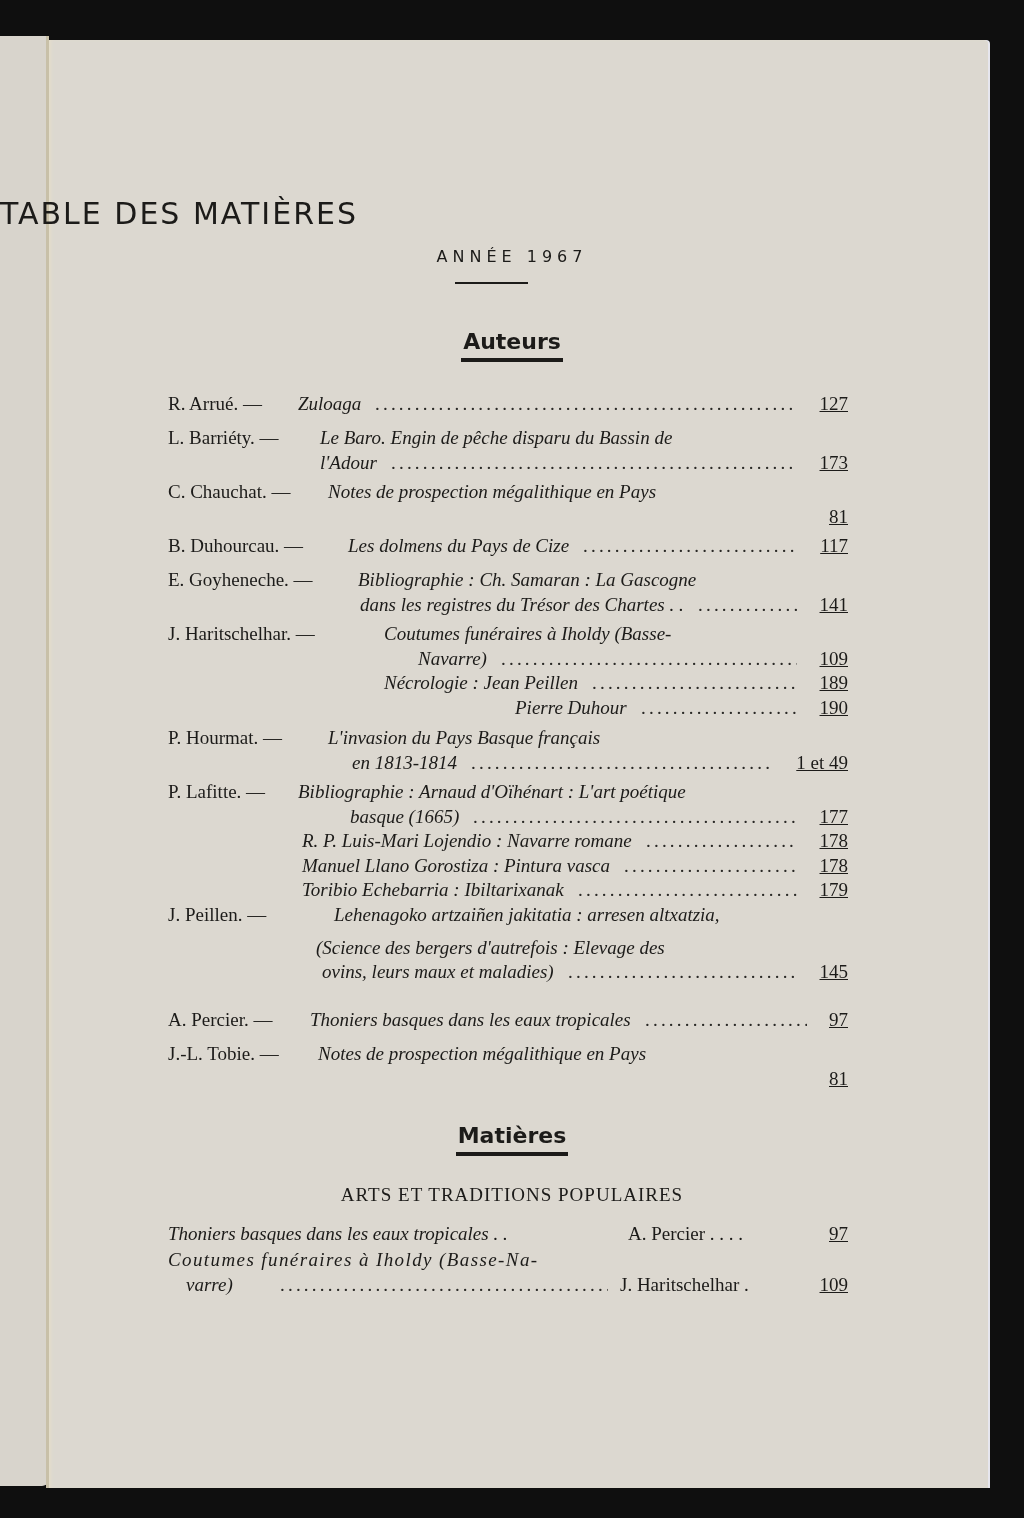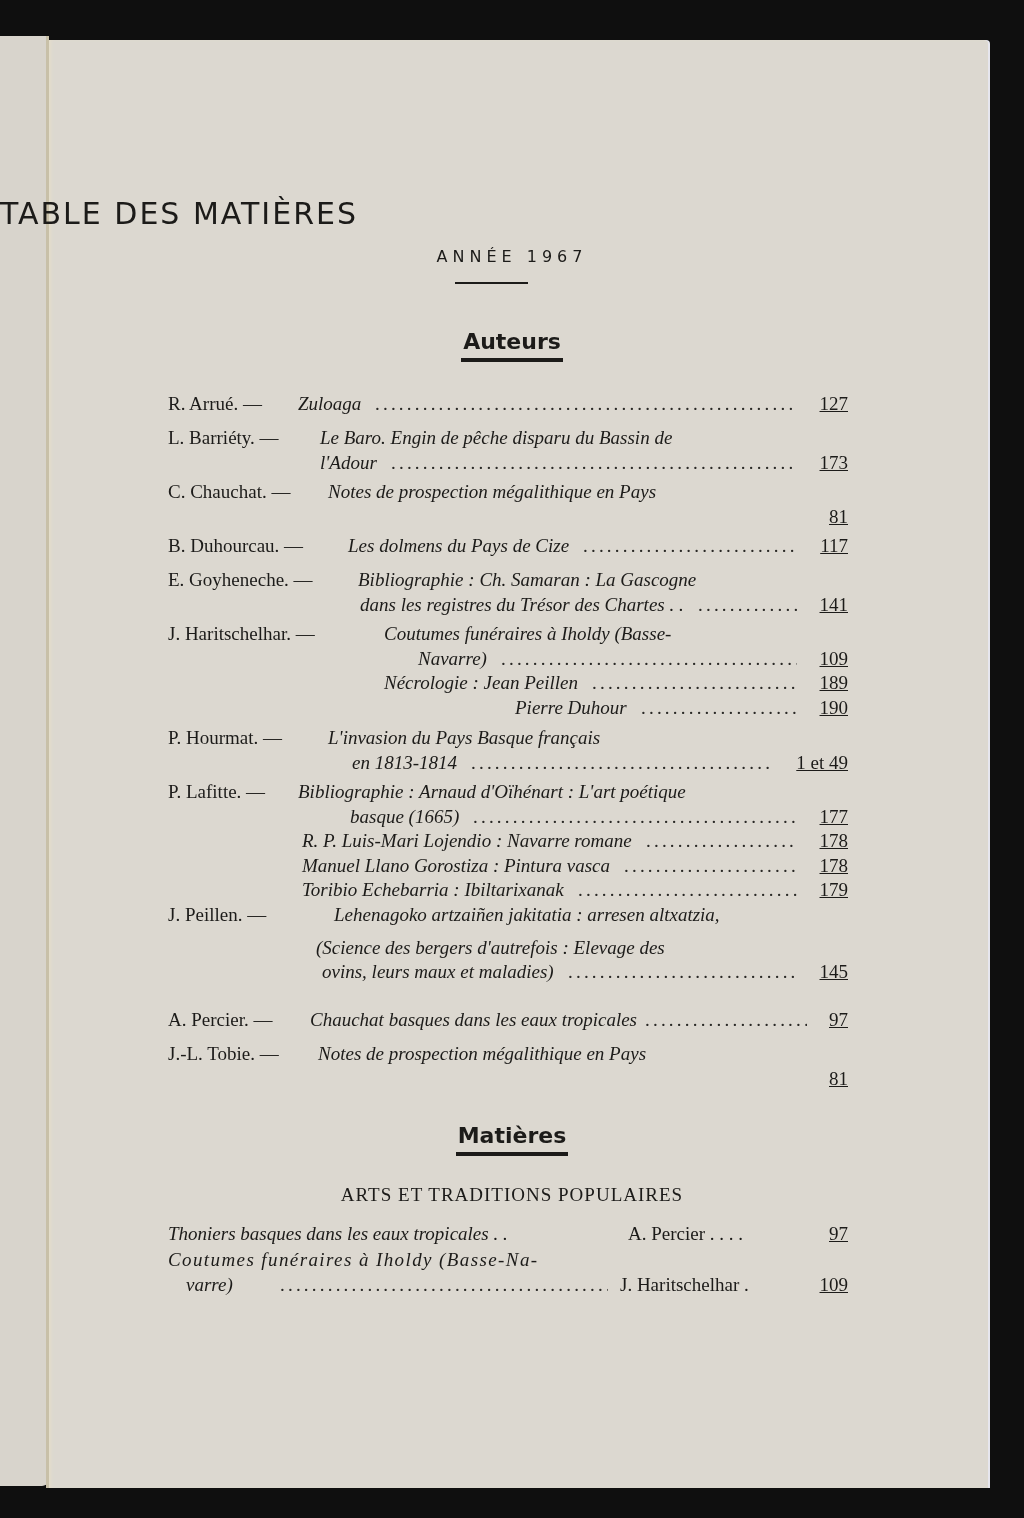--- a/index.html
+++ b/index.html
@@ -181,21 +181,21 @@
       </div>
       <div class="line">
         <span class="txt" style="left: 154px;"><i>ovins, leurs maux et maladies)</i></span>
         <span class="pg">145</span>
         <span class="dots" style="left: 400px; width: 229px;">........................................................................................................................</span>
       </div>
     </div>
     <div class="entry" style="top: 1008px;">
       <div class="line">
         <span class="txt" style="left: 0px;">A. Percier. —</span>
-        <span class="txt" style="left: 142px;"><i>Chauchat basques dans les eaux tropicales</i></span>
+        <span class="txt" style="left: 142px;"><i>Thoniers basques dans les eaux tropicales</i></span>
         <span class="pg">97</span>
         <span class="dots" style="left: 477px; width: 162px;">........................................................................................................................</span>
       </div>
     </div>
     <div class="entry" style="top: 1042px;">
       <div class="line">
         <span class="txt" style="left: 0px;">J.-L. Tobie. —</span>
         <span class="txt" style="left: 150px;"><i>Notes de prospection mégalithique en Pays</i></span>
       </div>
       <div class="line">

